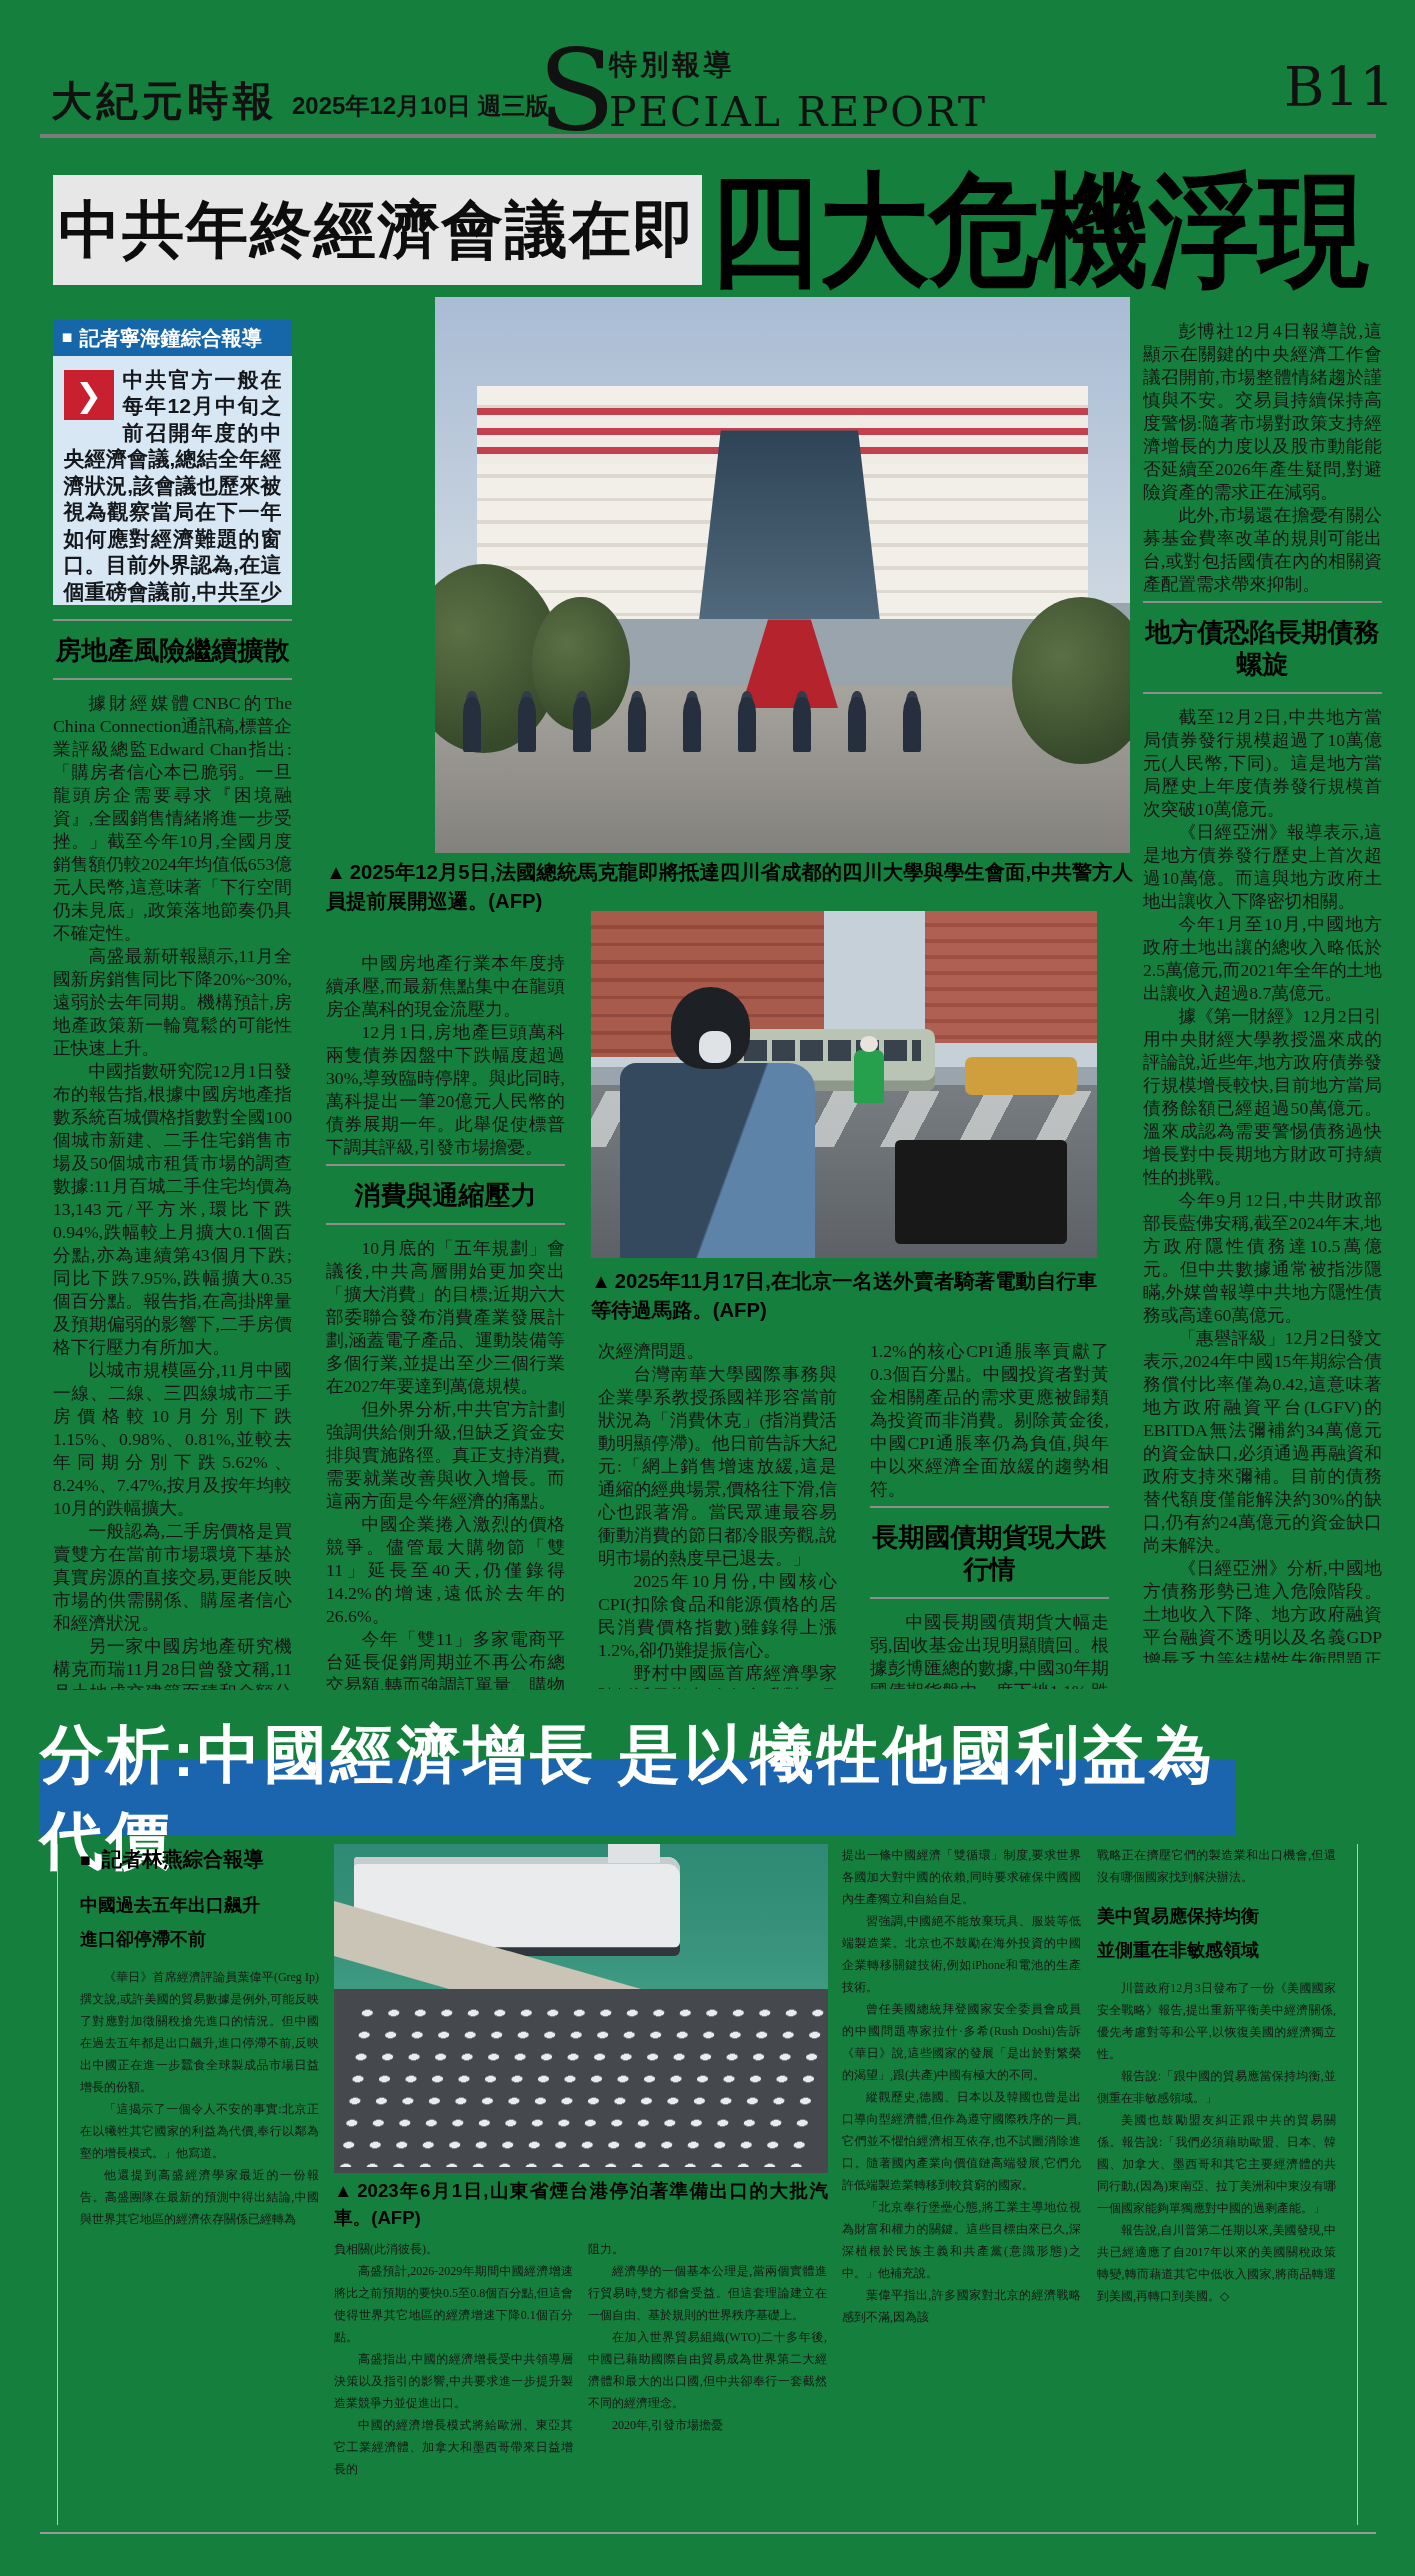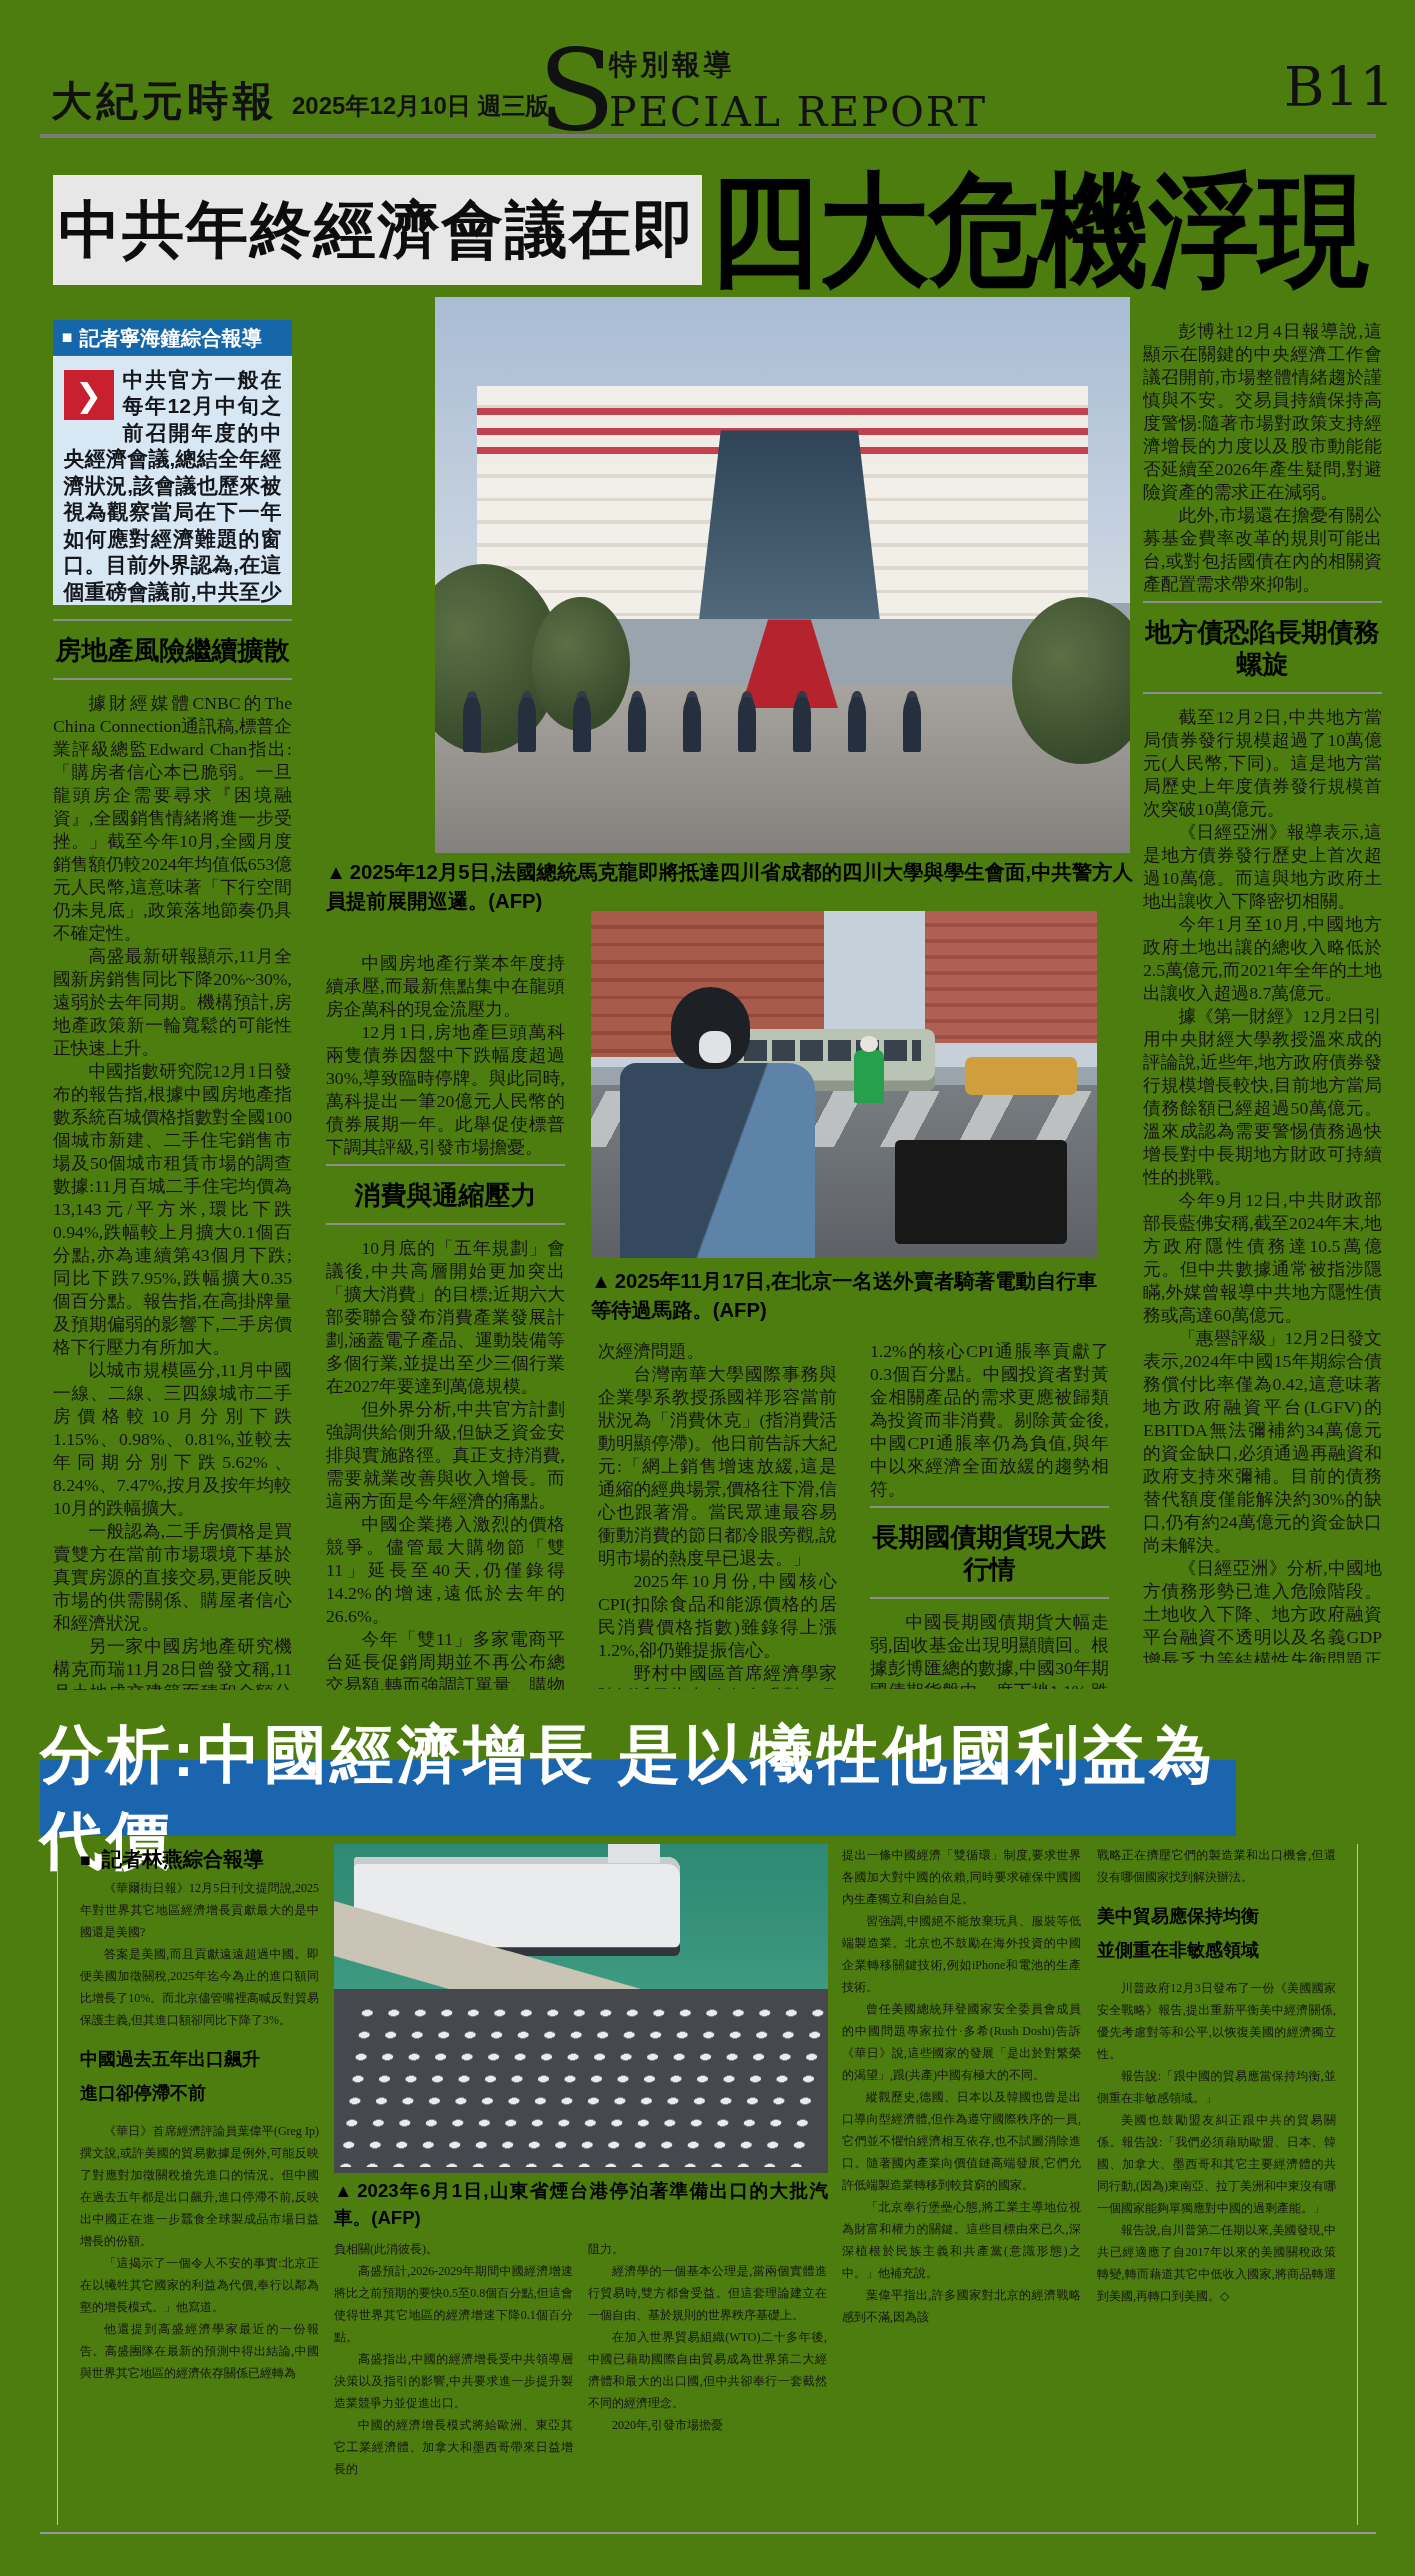--- a/index.html
+++ b/index.html
@@ -1,16 +1,16 @@
 <!DOCTYPE html>
 <html style="font-size:14px"><head>
 <meta charset="utf-8">
 <style>
   html,body{margin:0;padding:0;background:#fff;}
-  .page{position:relative;width:1415px;height:2576px;background:#4d7c0f;overflow:hidden;
+  .page{position:relative;width:1415px;height:2576px;background:#15803d;overflow:hidden;
         font-family:"Liberation Serif","DejaVu Serif",serif;color:#111;}
   .abs{position:absolute;}
   .sans{font-family:"Liberation Sans","DejaVu Sans",sans-serif;}
 
   
   .masthead{left:51px;top:74px;font-size:41px;font-weight:bold;letter-spacing:4.4px;font-family:"DejaVu Serif","Liberation Serif",serif;}
   .dateline{left:292px;top:90px;font-size:24px;font-weight:bold;font-family:"Liberation Sans","DejaVu Sans",sans-serif;}
   .sec-s{left:538px;top:34px;font-size:113px;line-height:113px;font-family:"DejaVu Serif","Liberation Serif",serif;}
   .sec-zh{left:609px;top:46px;font-size:28px;font-weight:bold;font-family:"Liberation Sans","DejaVu Sans",sans-serif;letter-spacing:3.5px;}
   .sec-en{left:609px;top:88px;font-size:41px;font-family:"DejaVu Serif","Liberation Serif",serif;letter-spacing:1.8px;}
@@ -240,24 +240,20 @@
   </div>
 
   <div class="abs banner sans">分析:中國經濟增長 是以犧牲他國利益為代價</div>
 
   <div class="a2">
     <div class="abs byline-plain sans" style="left:80px;top:1845px;">
       <span class="sq">■</span>
       <span>記者林燕綜合報導</span>
     </div>
     <div class="col" style="left:80px;top:1877px;height:646px;">
-      <div>
-          <p class="para">《華爾街日報》12月5日刊文提問說,2025年對世界其它地區經濟增長貢獻最大的是中國還是美國?</p>
-          <p class="para">答案是美國,而且貢獻遠遠超過中國。即便美國加徵關稅,2025年迄今為止的進口額同比增長了10%。而北京儘管嘴裡高喊反對貿易保護主義,但其進口額卻同比下降了3%。</p>
-        </div>
       <div class="subhead plain">中國過去五年出口飆升
 進口卻停滯不前</div>
       <div>
           <p class="para">《華日》首席經濟評論員葉偉平(Greg Ip)撰文說,或許美國的貿易數據是例外,可能反映了對應對加徵關稅搶先進口的情況。但中國在過去五年都是出口飆升,進口停滯不前,反映出中國正在進一步蠶食全球製成品市場日益增長的份額。</p>
           <p class="para">「這揭示了一個令人不安的事實:北京正在以犧牲其它國家的利益為代價,奉行以鄰為壑的增長模式。」他寫道。</p>
           <p class="para">他還提到高盛經濟學家最近的一份報告。高盛團隊在最新的預測中得出結論,中國與世界其它地區的經濟依存關係已經轉為</p>
         </div>
     </div>
 
     <div class="photo" style="left:334px;top:1844px;width:494px;height:329px;">

